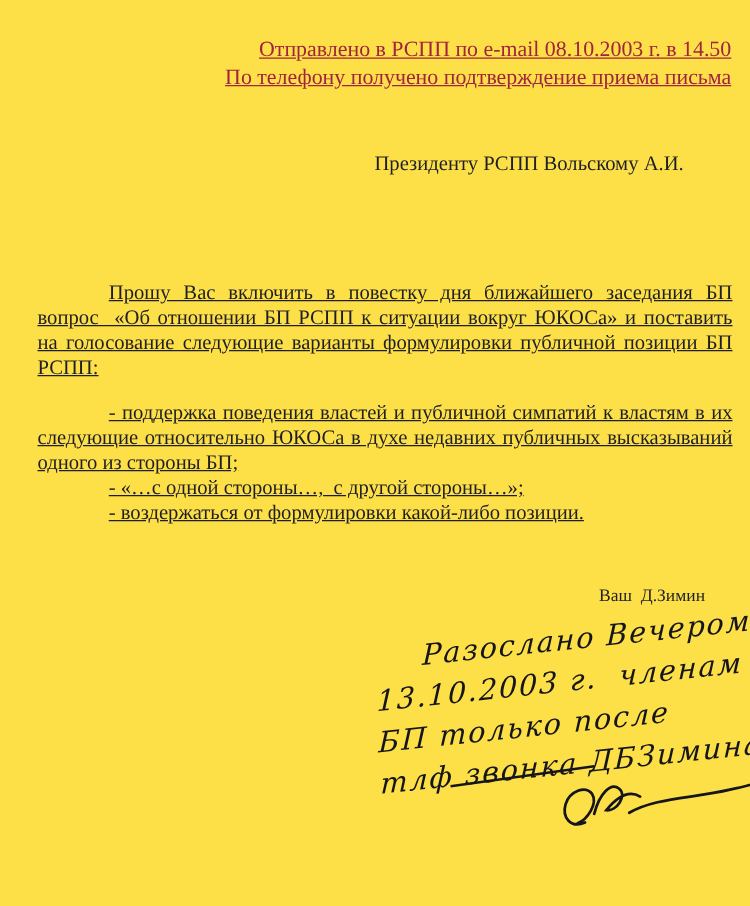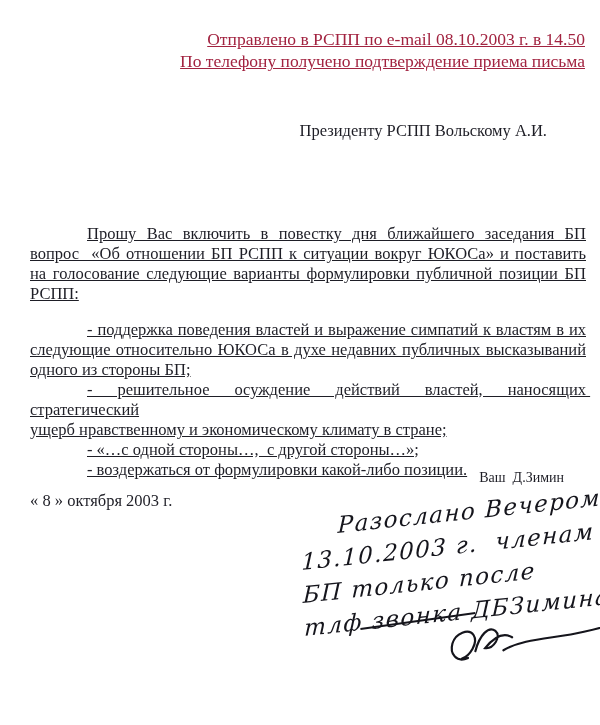--- a/index.html
+++ b/index.html
@@ -1,20 +1,20 @@
 <!DOCTYPE html>
 <html><head>
 <meta charset="utf-8">
 <style>
   html, body { margin: 0; padding: 0; background: #e8e8e8; }
   .page {
     position: relative;
     width: 600px;
     height: 725px;
-    background: #ffffff;
+    background: #fde047;
     overflow: hidden;
     font-family: "Liberation Serif", serif;
     color: #1e1e26;
   }
 
   
   .trans-note {
     position: absolute;
     top: 28px;
     right: 15px;
@@ -124,37 +124,32 @@
 
   <div class="body-block">
     <div class="para">
       <div class="tline stretch indent">Прошу Вас включить в повестку дня ближайшего заседания БП</div>
       <div class="tline stretch">вопрос  «Об отношении БП РСПП к ситуации вокруг ЮКОСа» и поставить</div>
       <div class="tline stretch">на голосование следующие варианты формулировки публичной позиции БП</div>
       <div class="tline">РСПП:</div>
     </div>
 
     <div class="para" style="margin-bottom:0">
-      <div class="tline stretch indent">- поддержка поведения властей и выражение симпатий к властям в их</div>
+      <div class="tline stretch indent">- поддержка поведения властей и публичной симпатий к властям в их</div>
       <div class="tline stretch">следующие относительно ЮКОСа в духе недавних публичных высказываний</div>
       <div class="tline">одного из стороны БП;</div>
     </div>
 
-    <div class="para" style="margin-bottom:0">
-      <div class="tline stretch indent">- решительное осуждение действий властей, наносящих стратегический</div>
-      <div class="tline">ущерб нравственному и экономическому климату в стране;</div>
-    </div>
 
     <div class="tline indent">- «…с одной стороны…,  с другой стороны…»;</div>
     <div class="tline indent">- воздержаться от формулировки какой-либо позиции.</div>
   </div>
 
   <div class="closing">Ваш  Д.Зимин</div>
 
-  <div class="dateline">« 8 » октября 2003 г.</div>
 
   <div class="handwriting">
     <div class="hw-line hw1">Разослано Вечером</div>
     <div class="hw-line hw2">13.10.2003 г.  членам</div>
     <div class="hw-line hw3">БП только после</div>
     <div class="hw-line hw4">тлф звонка ДБЗимина</div>
     <div class="hw-underline"></div>
     <div class="signature-row">
       <svg width="170" height="52" viewBox="0 0 170 52">
         <g fill="none" stroke="#15151c" stroke-width="2.2" stroke-linecap="round">

